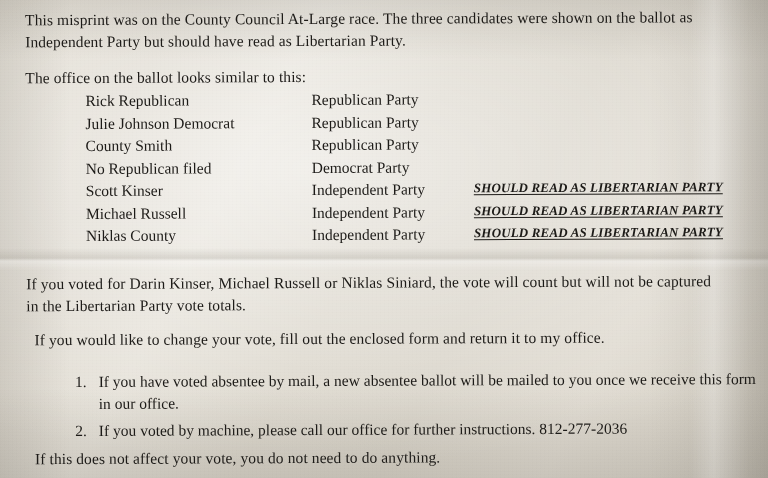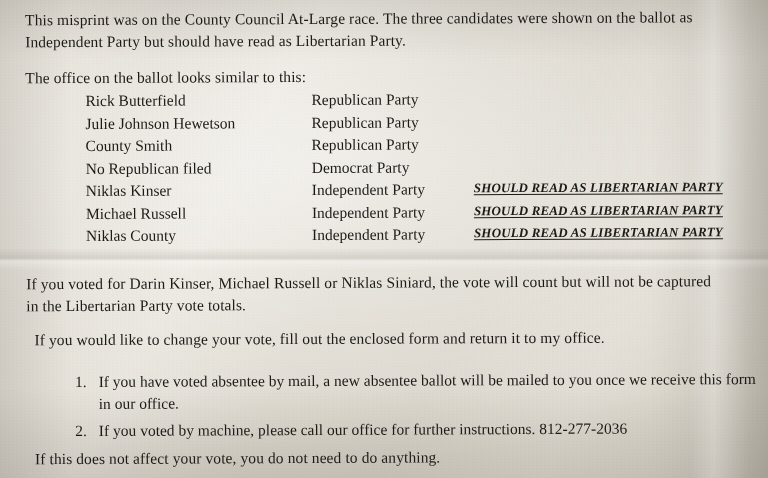--- a/index.html
+++ b/index.html
@@ -187,41 +187,41 @@
   <div id="skewer">
   <div class="content">
 
     <div class="para" id="p-intro">This misprint was on the County Council At-Large race. The three candidates were shown on the ballot as Independent Party but should have read as Libertarian Party.</div>
 
     <div class="para" id="p-office">The office on the ballot looks similar to this:</div>
 
     <table id="ballot-table">
       <tbody>
         <tr>
-          <td class="c-name">Rick Butterfield</td>
+          <td class="c-name">Rick Republican</td>
           <td class="c-party">Republican Party</td>
           <td class="c-note"></td>
         </tr>
         <tr>
-          <td class="c-name">Julie Johnson Hewetson</td>
+          <td class="c-name">Julie Johnson Democrat</td>
           <td class="c-party">Republican Party</td>
           <td class="c-note"></td>
         </tr>
         <tr>
           <td class="c-name">County Smith</td>
           <td class="c-party">Republican Party</td>
           <td class="c-note"></td>
         </tr>
         <tr>
           <td class="c-name">No Republican filed</td>
           <td class="c-party">Democrat Party</td>
           <td class="c-note"></td>
         </tr>
         <tr>
-          <td class="c-name">Niklas Kinser</td>
+          <td class="c-name">Scott Kinser</td>
           <td class="c-party">Independent Party</td>
           <td class="c-note">SHOULD READ AS LIBERTARIAN PARTY</td>
         </tr>
         <tr>
           <td class="c-name">Michael Russell</td>
           <td class="c-party">Independent Party</td>
           <td class="c-note">SHOULD READ AS LIBERTARIAN PARTY</td>
         </tr>
         <tr>
           <td class="c-name">Niklas County</td>

